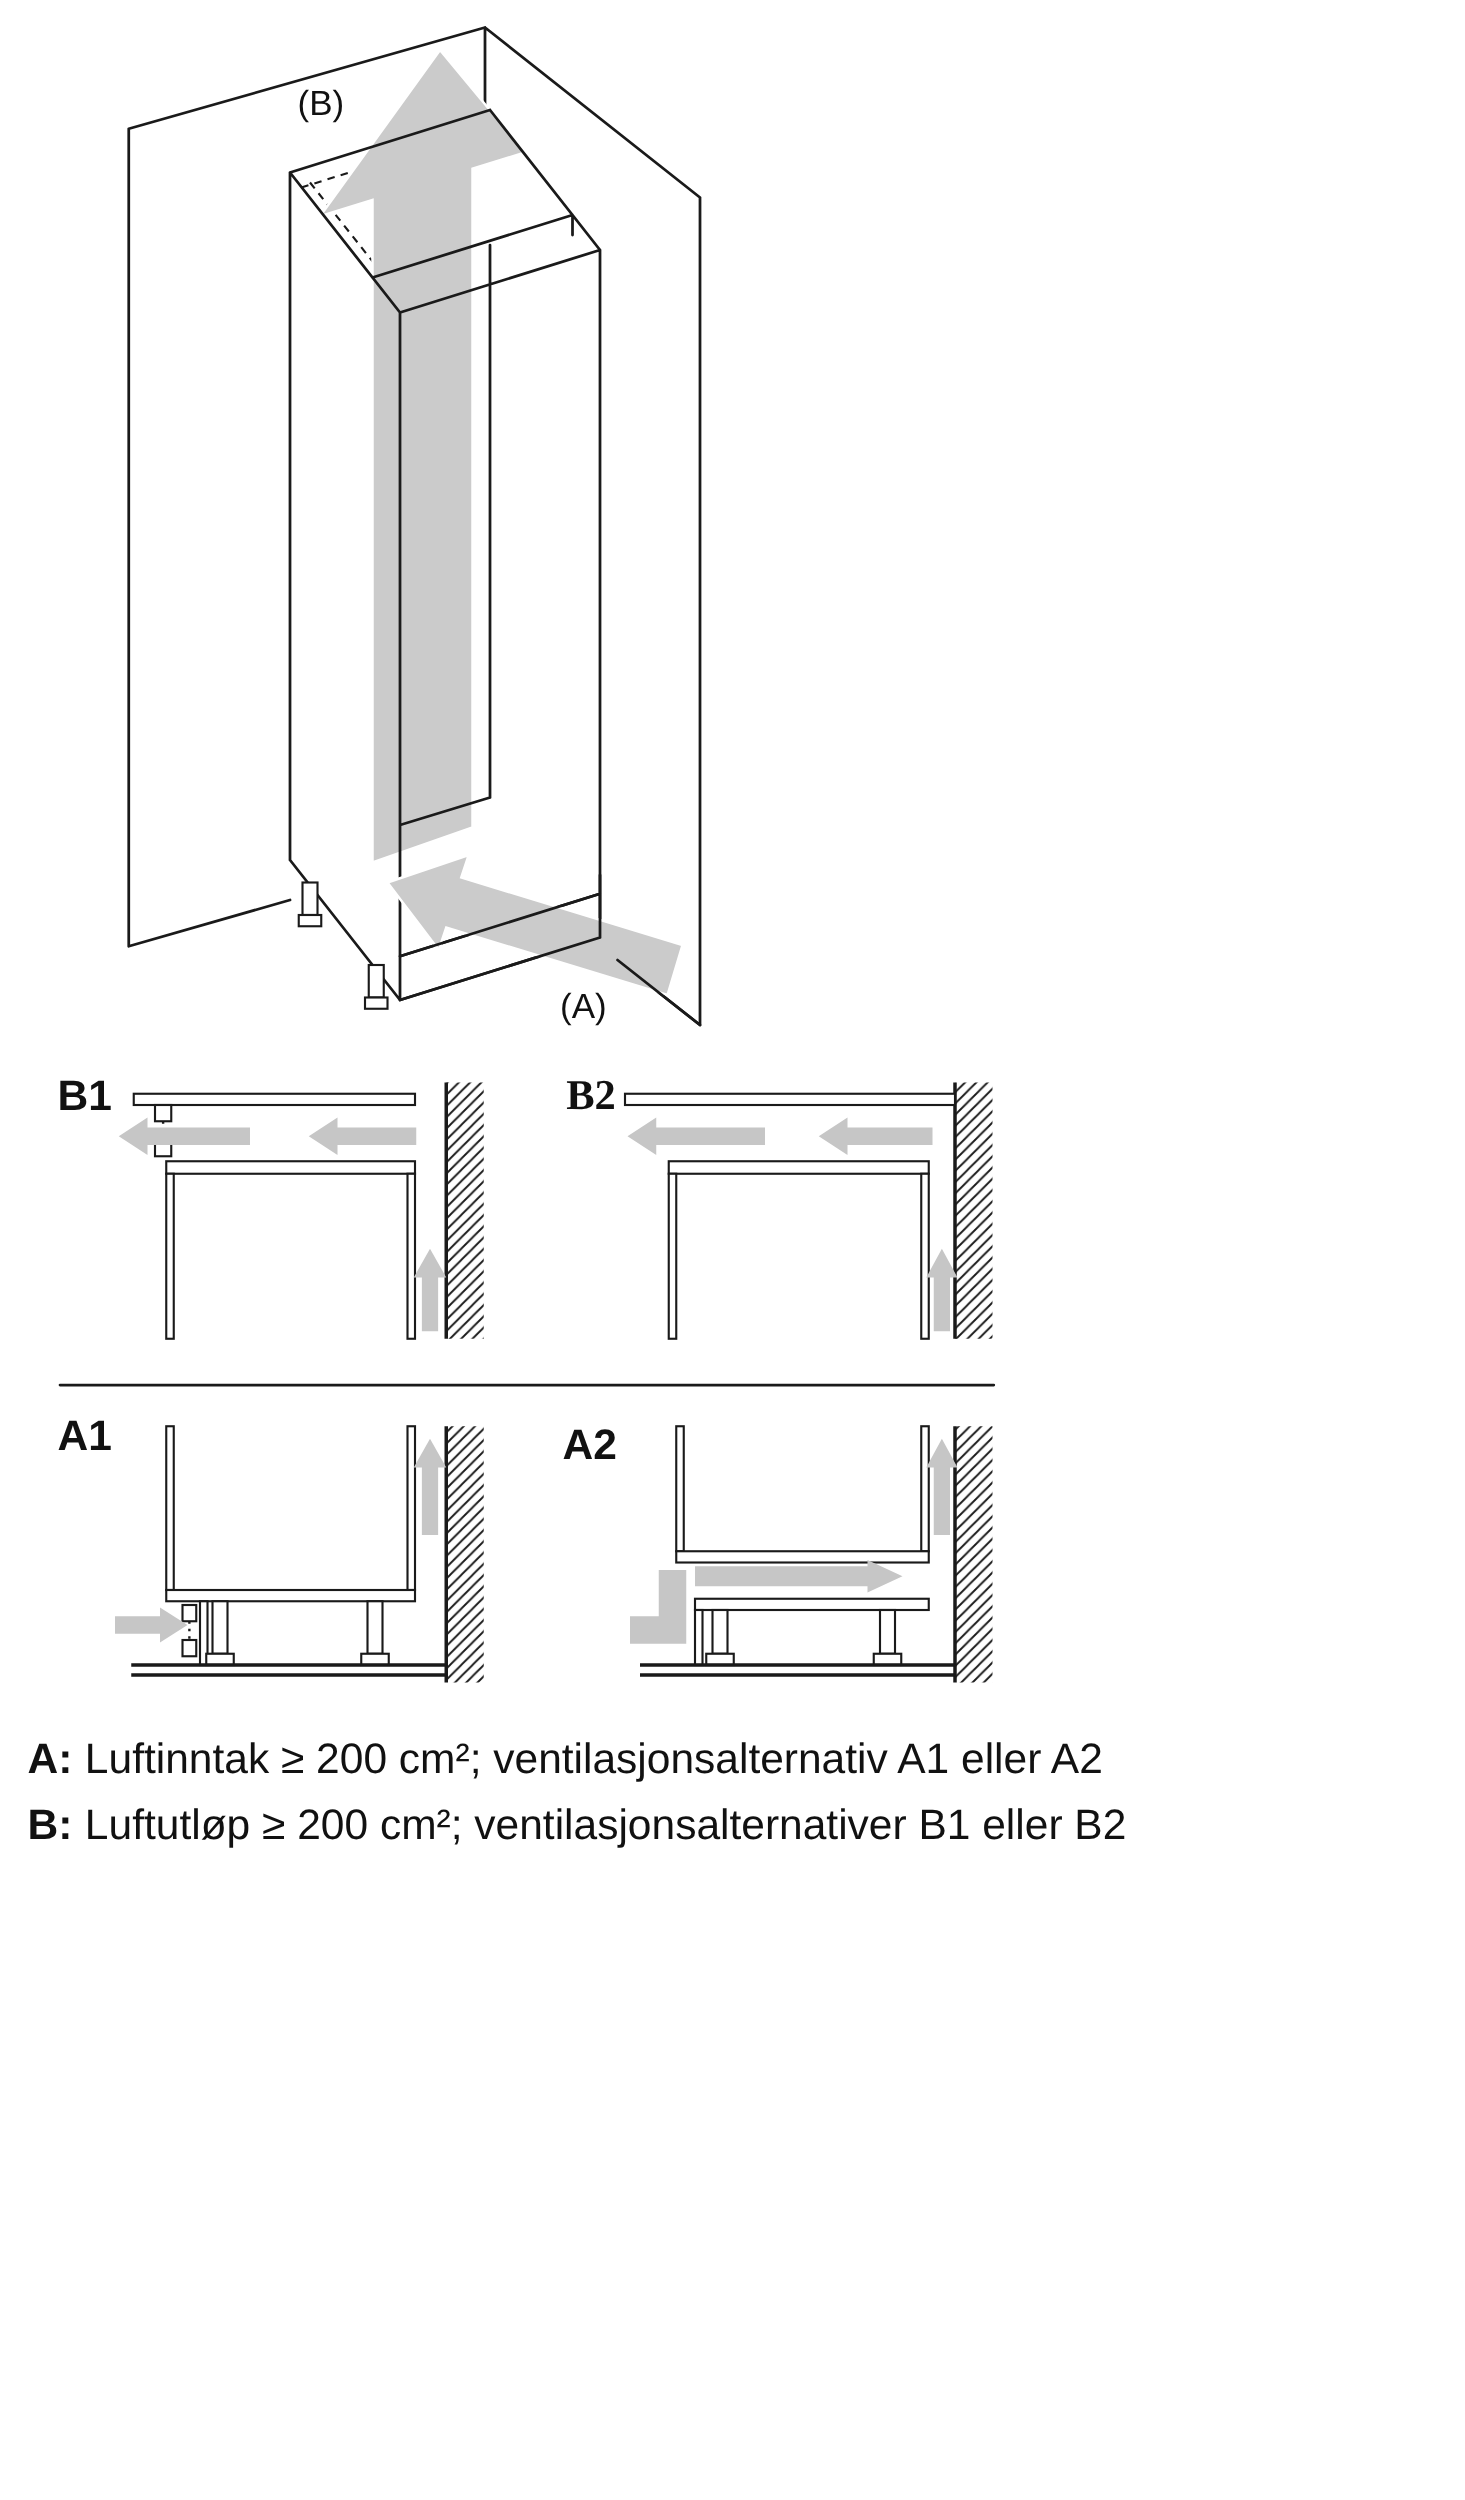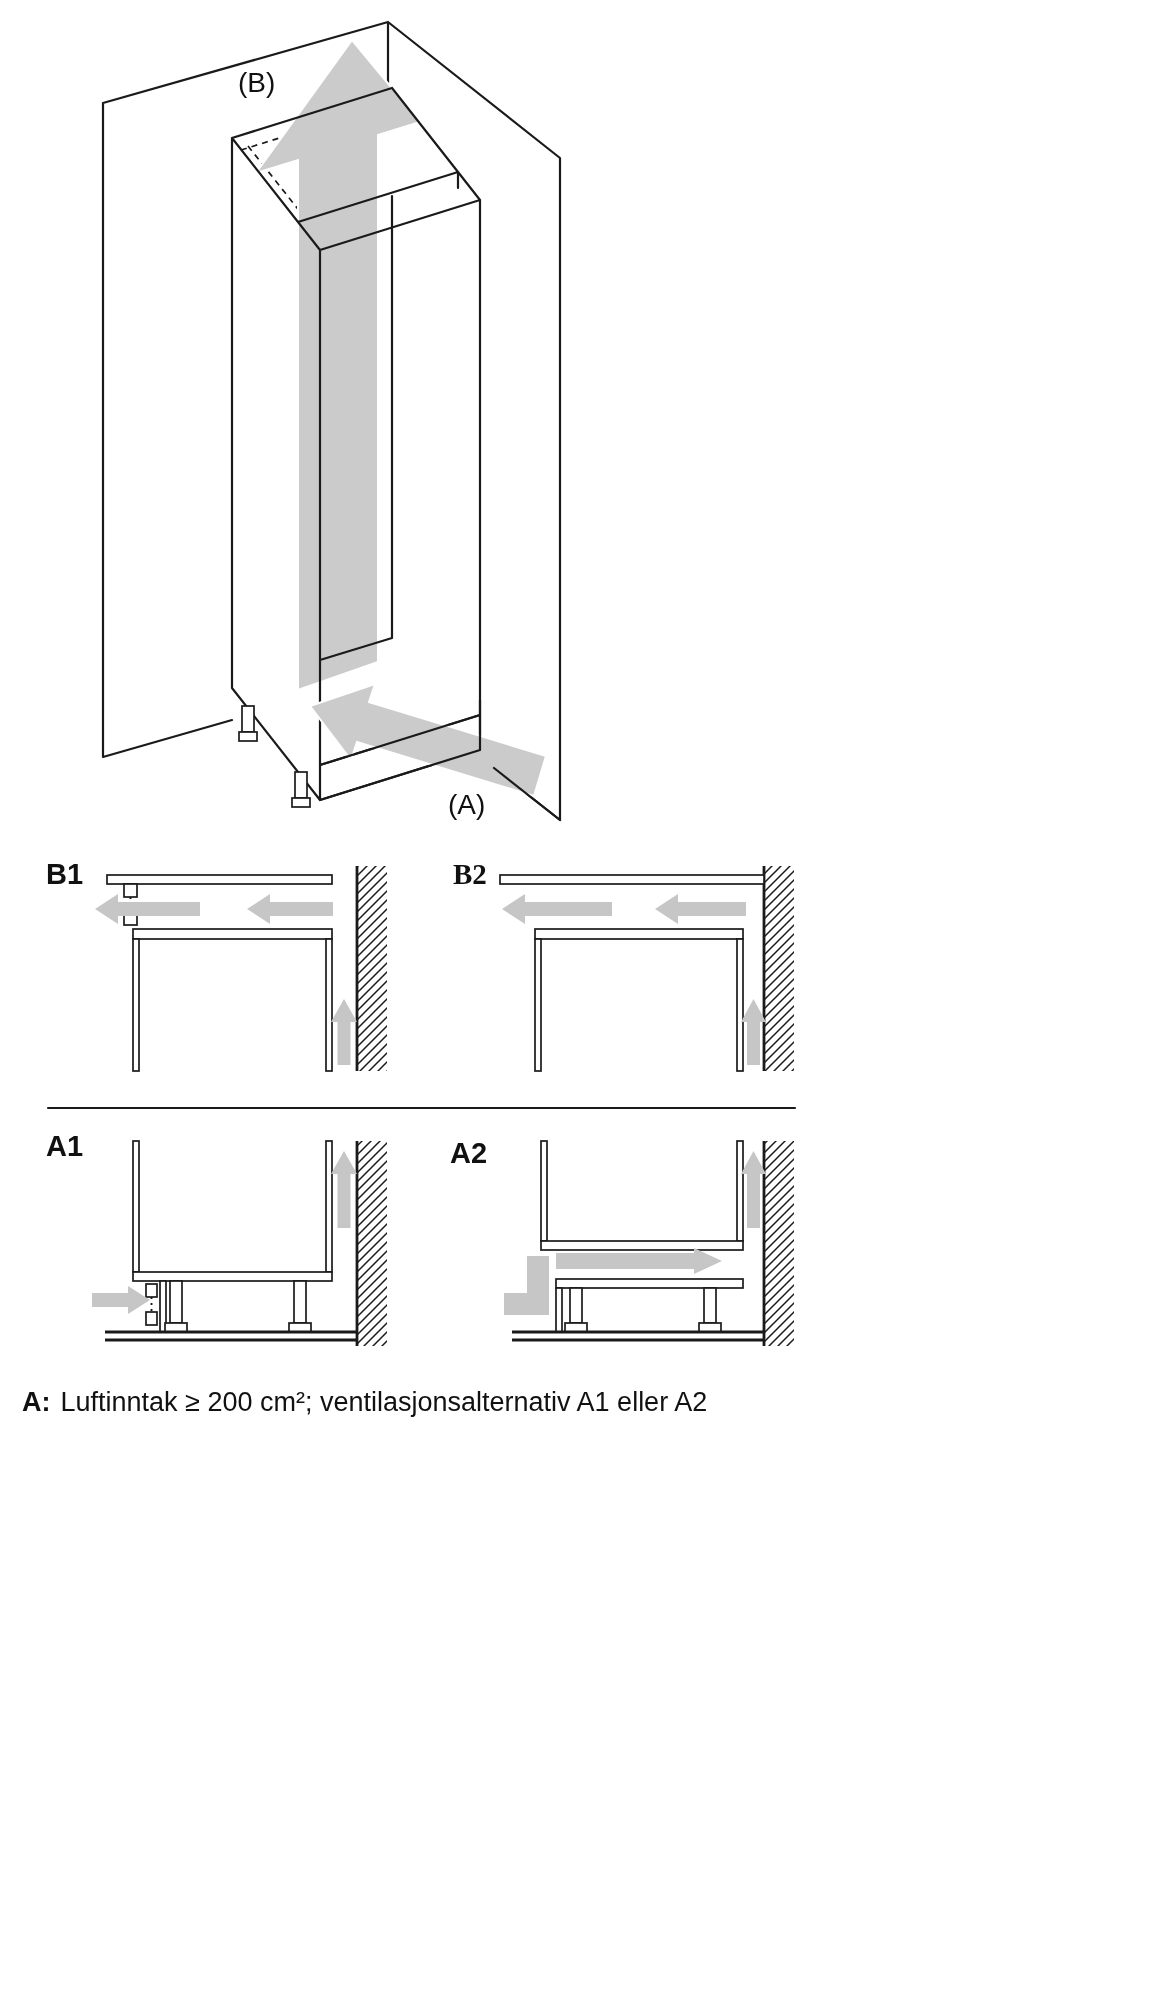--- a/index.html
+++ b/index.html
@@ -14,22 +14,22 @@
   .ln  { stroke:#1a1a1a; stroke-width:2.2; fill:none; stroke-linejoin:round; stroke-linecap:round; }
   .lnw { stroke:#1a1a1a; stroke-width:2.8; fill:none; stroke-linecap:butt; }
   .lnf { stroke:#1a1a1a; stroke-width:1.7; fill:#ffffff; }
   .dash { stroke:#1a1a1a; stroke-width:1.7; stroke-dasharray:6 5; fill:none; }
   .dots { stroke:#1a1a1a; stroke-width:1.9; stroke-dasharray:2 4; fill:none; }
   .arrow  { fill:#cbcbcb; stroke:#ffffff; stroke-width:2; stroke-linejoin:miter; }
   .arrow-s { fill:#c6c6c6; stroke:none; }
 
   
   .lbl { position:absolute; font-size:28px; line-height:1; white-space:nowrap; }
-  .lbl-bold { position:absolute; font-size:29px; font-weight:bold; line-height:1; white-space:nowrap; }
-  .caption { position:absolute; font-size:27px; line-height:1.25; white-space:nowrap; }
+  .lbl-bold { position:absolute; font-size:34px; font-weight:bold; line-height:1; white-space:nowrap; }
+  .caption { position:absolute; font-size:34px; line-height:1.25; white-space:nowrap; }
   .caption b { font-weight:bold; margin-right:10px; }
 </style>
 </head>
 <body>
 
 <div class="stage">
 
   <svg class="art" width="1172" height="2000" viewBox="0 0 1172 2000">
     <defs>
       <pattern id="hatch" width="9" height="9" patternUnits="userSpaceOnUse">
@@ -159,14 +159,17 @@
   <div class="lbl" style="left:448px; top:791px;">(A)</div>
 
   <div class="lbl-bold" style="left:46px; top:860px;">B1</div>
   <div class="lbl-bold" style="left:453px; top:860px;font-family:Liberation Serif, serif;">B2</div>
   <div class="lbl-bold" style="left:46px; top:1132px;">A1</div>
   <div class="lbl-bold" style="left:450px; top:1139px;">A2</div>
 
   <div class="caption" style="left:22px; top:1386px;">
     <b>A:</b><span>Luftinntak ≥ 200 cm²; ventilasjonsalternativ A1 eller A2</span>
   </div>
+  <div class="caption" style="left:22px; top:1439px;">
+    <b>B:</b><span>Luftutløp ≥ 200 cm²; ventilasjonsalternativer B1 eller B2</span>
+  </div>
 
 </div>
 
 </body></html>

